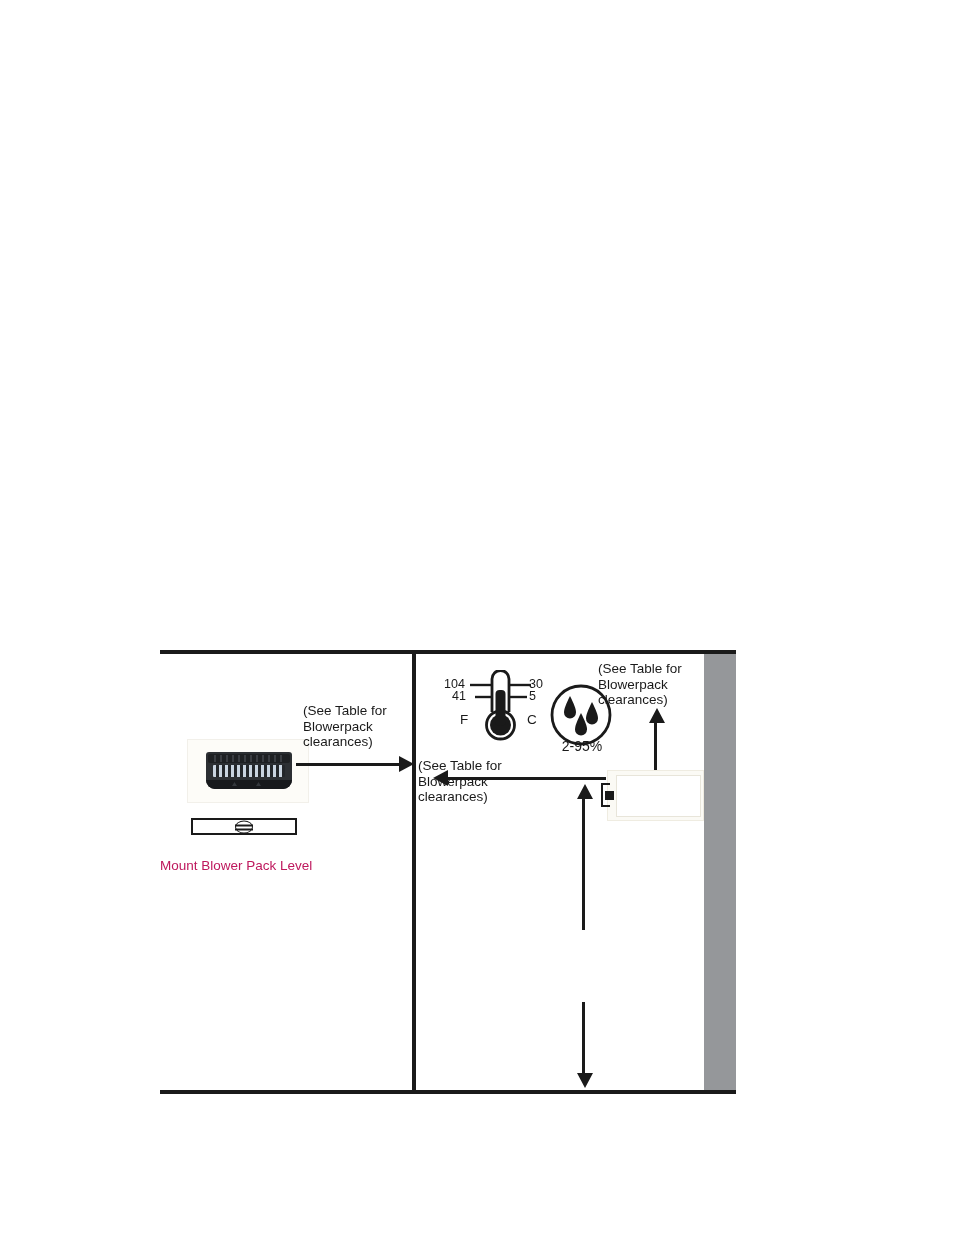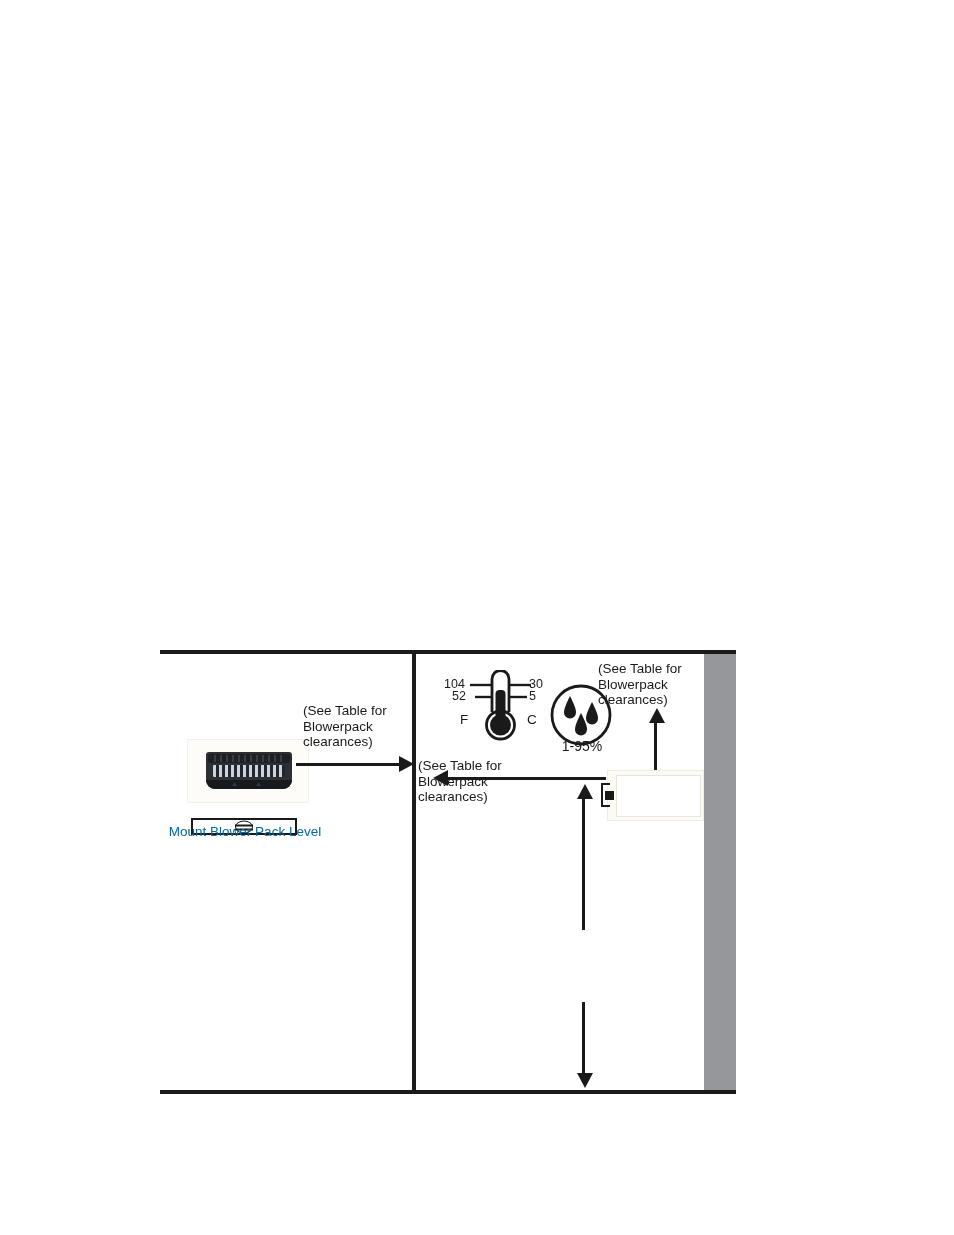--- a/index.html
+++ b/index.html
@@ -151,25 +151,24 @@
     width: 18px;
     height: 1.5px;
     background: #1a1a1a;
   }
   .level-vial::before { top: 3.5px; }
   .level-vial::after  { top: 7.5px; }
 
   .level-caption {
     position: absolute;
     left: 0px;
-    top: 174px;
+    top: 208px;
     width: 170px;
-    text-align: center;
     font-size: 13.5px;
-    color: #0369a1;
+    color: #be185d;
     line-height: 15px;
   }
 
   
   .arrow-line-h {
     position: absolute;
     height: 3px;
     background: #1a1a1a;
   }
   .arrow-line-v {
@@ -320,35 +319,35 @@
 
       <path d="M31,42 L31,9 a8.5,8.5 0 0 1 17,0 L48,42" fill="#ffffff" stroke="#1a1a1a" stroke-width="2.8" stroke-linejoin="round"></path>
 
       <circle cx="39.5" cy="55" r="14" fill="#ffffff" stroke="#1a1a1a" stroke-width="2.8"></circle>
       <circle cx="39.5" cy="55" r="10.5" fill="#1a1a1a"></circle>
 
       <rect x="34.5" y="20" width="10" height="36" fill="#1a1a1a" rx="4"></rect>
     </svg>
     <span style="position:absolute; left:-17px; top:7px; font-size:12.5px; color:#1a1a1a;">104</span>
     <span style="position:absolute; left:68px; top:7px; font-size:12.5px; color:#1a1a1a;">30</span>
-    <span style="position:absolute; left:-9px; top:19px; font-size:12.5px; color:#1a1a1a;">52</span>
+    <span style="position:absolute; left:-9px; top:19px; font-size:12.5px; color:#1a1a1a;">41</span>
     <span style="position:absolute; left:68px; top:19px; font-size:12.5px; color:#1a1a1a;">5</span>
     <span style="position:absolute; left:-1px; top:42px; font-size:13.5px; color:#1a1a1a;">F</span>
     <span style="position:absolute; left:66px; top:42px; font-size:13.5px; color:#1a1a1a;">C</span>
   </div>
 
   <div class="humidity">
     <svg width="78" height="80" viewBox="0 0 78 80">
       <circle cx="36" cy="37" r="29" fill="#ffffff" stroke="#1a1a1a" stroke-width="2.8"></circle>
       <path d="M25,18 C29,26 31,31 31,34.5 a6,6 0 0 1 -12,0 C19,31 21,26 25,18 Z" fill="#1a1a1a"></path>
       <path d="M47,24 C51,32 53,37 53,40.5 a6,6 0 0 1 -12,0 C41,37 43,32 47,24 Z" fill="#1a1a1a"></path>
       <path d="M36,35 C40,43 42,48 42,51.5 a6,6 0 0 1 -12,0 C30,48 32,43 36,35 Z" fill="#1a1a1a"></path>
     </svg>
   </div>
-  <div class="humidity-label">1-95%</div>
+  <div class="humidity-label">2-95%</div>
 
   <div class="steam-unit">
     <div class="steam-unit-inner"></div>
     <div class="steam-port"></div>
     <div class="steam-port-nub"></div>
   </div>
 
   <div class="callout" style="left:258px; top:108px; width:108px;">(See Table for
 Blowerpack
 clearances)</div>

